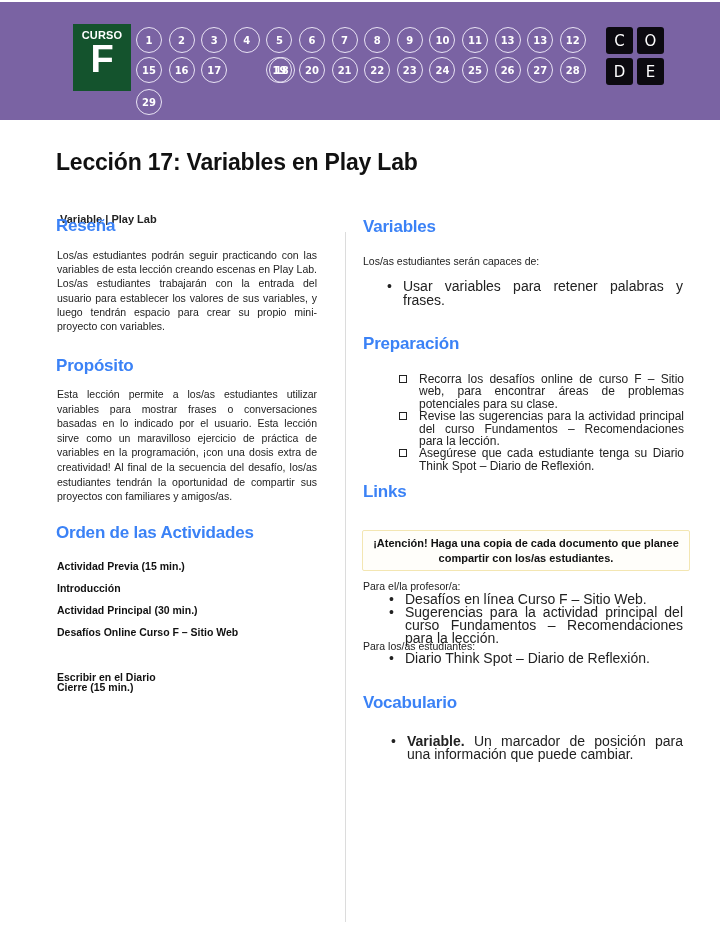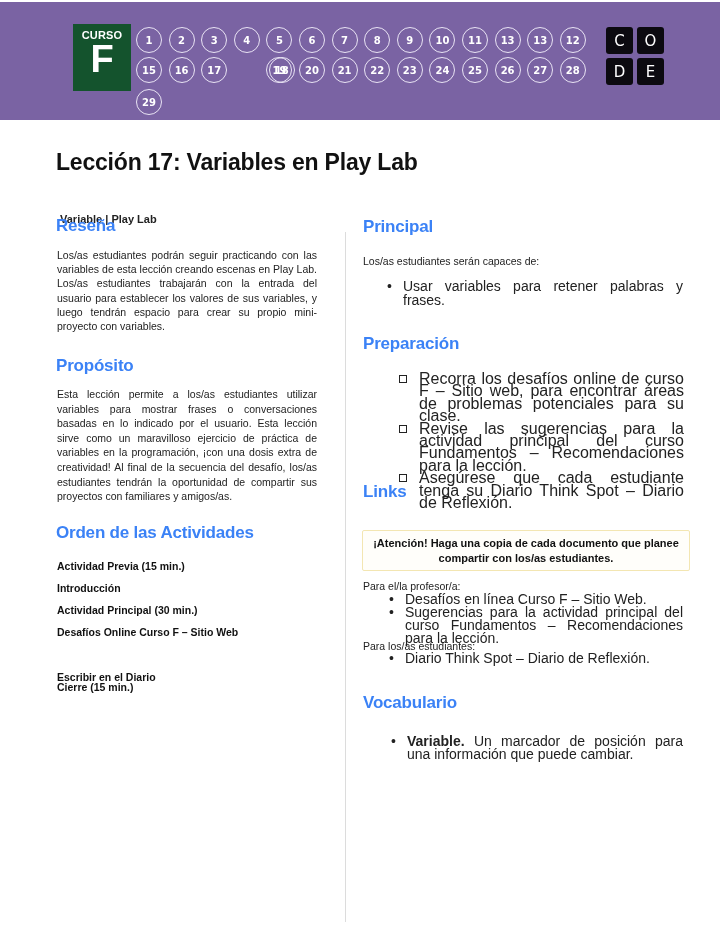--- a/index.html
+++ b/index.html
@@ -13,21 +13,21 @@
   .code-cell { background: #0c0a10; border-radius: 3px; color: #fff; font-size: 15px; display: flex; align-items: center; justify-content: center; font-family: "DejaVu Sans", sans-serif; }
   .title { position: absolute; left: 56px; top: 149px; font-size: 23px; font-weight: bold; color: #111; letter-spacing: -0.2px; }
   .subtitle { position: absolute; left: 60px; top: 183px; font-size: 11px; font-weight: bold; color: #222; margin-top: 30px; }
   .col-divider { position: absolute; left: 345px; top: 232px; width: 1px; height: 690px; background: #dcdcdc; }
   h2 { font-size: 17px; font-weight: bold; color: #3b82f6; position: absolute; letter-spacing: -0.2px; }
   .para { position: absolute; font-size: 10.5px; line-height: 14.2px; color: #222; text-align: justify; }
   .act-item { position: absolute; left: 57px; font-size: 10.5px; font-weight: bold; color: #111; }
   ul.bul { list-style: none; position: absolute; font-size: 14px; line-height: 14px; color: #222; }
   ul.bul li { position: relative; padding-left: 20px; text-align: justify; }
   ul.bul li::before { content: "•"; position: absolute; left: 4px; top: 0; }
-  .prep-list { position: absolute; left: 398px; top: 373px; width: 286px; list-style: none; font-size: 16px; line-height: 12.4px; color: #222; }
+  .prep-list { position: absolute; left: 398px; top: 373px; width: 286px; list-style: none; font-size: 12px; line-height: 12.4px; color: #222; }
   .prep-list li { position: relative; padding-left: 21px; text-align: justify; }
   .checkbox { position: absolute; left: 1px; top: 2px; width: 8px; height: 8px; border: 1.2px solid #222; }
   .alert { position: absolute; left: 362px; top: 530px; width: 328px; height: 41px; border: 1.5px solid #f3e6b2; background: #fffefa; border-radius: 2px; text-align: center; font-size: 11px; font-weight: bold; line-height: 15px; padding-top: 5px; color: #111; }
 </style>
 </head>
 <body>
 
 <div class="header">
   <div class="curso-box">
     <div class="curso-label">CURSO</div>
@@ -84,21 +84,21 @@
 <div class="para" style="left:57px; top:387px; width:260px; line-height:14.6px;">Esta lección permite a los/as estudiantes utilizar variables para mostrar frases o conversaciones basadas en lo indicado por el usuario. Esta lección sirve como un maravilloso ejercicio de práctica de variables en la programación, ¡con una dosis extra de creatividad! Al final de la secuencia del desafío, los/as estudiantes tendrán la oportunidad de compartir sus proyectos con familiares y amigos/as.</div>
 
 <h2 style="left:56px; top:523px;">Orden de las Actividades</h2>
 <div class="act-item" style="top:560px;">Actividad Previa (15 min.)</div>
 <div class="act-item" style="top:582px;">Introducción</div>
 <div class="act-item" style="top:604px;">Actividad Principal (30 min.)</div>
 <div class="act-item" style="top:626px;">Desafíos Online Curso F – Sitio Web</div>
 <div class="act-item" style="top:681px;">Cierre (15 min.)</div>
 <div class="act-item" style="top:671px;">Escribir en el Diario</div>
 
-<h2 style="left:363px; top:217px;">Principal</h2>
+<h2 style="left:363px; top:217px;">Variables</h2>
 <div class="para" style="left:363px; top:254px; width:320px;">Los/as estudiantes serán capaces de:</div>
 <ul class="bul" style="left:383px; top:279px; width:300px;">
   <li style="margin-bottom:9px;">Usar variables para retener palabras y frases.</li>
 </ul>
 
 <h2 style="left:363px; top:334px;">Preparación</h2>
 <ul class="prep-list">
   <li><span class="checkbox"></span><span>Recorra los desafíos online de curso F – Sitio web, para encontrar áreas de problemas potenciales para su clase.</span></li>
   <li><span class="checkbox"></span><span>Revise las sugerencias para la actividad principal del curso Fundamentos – Recomendaciones para la lección.</span></li>
   <li><span class="checkbox"></span><span>Asegúrese que cada estudiante tenga su Diario Think Spot – Diario de Reflexión.</span></li>

